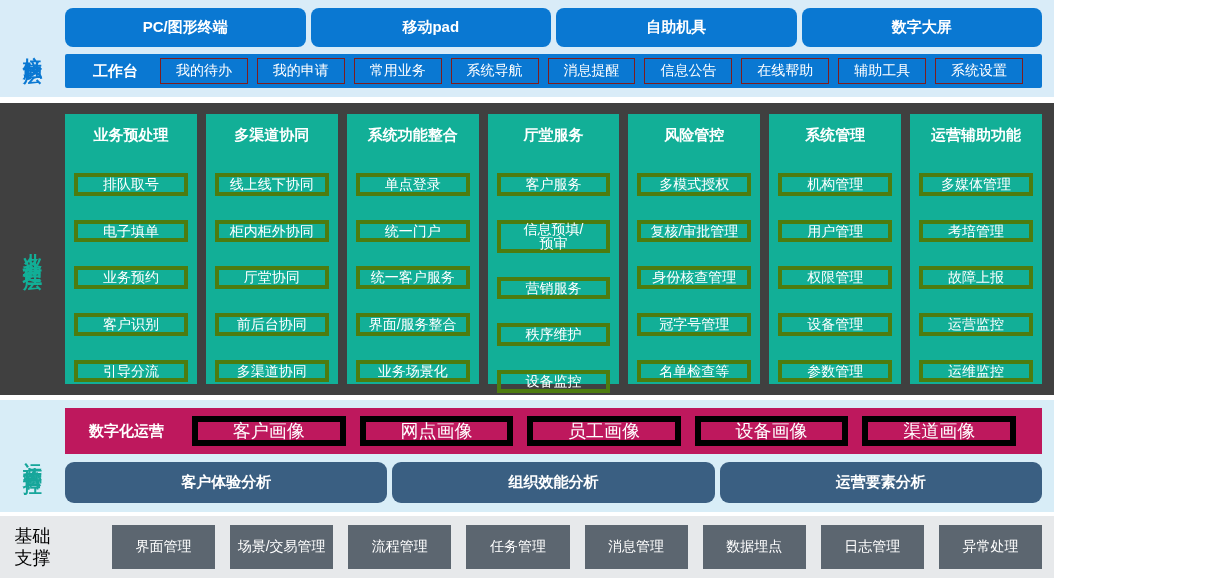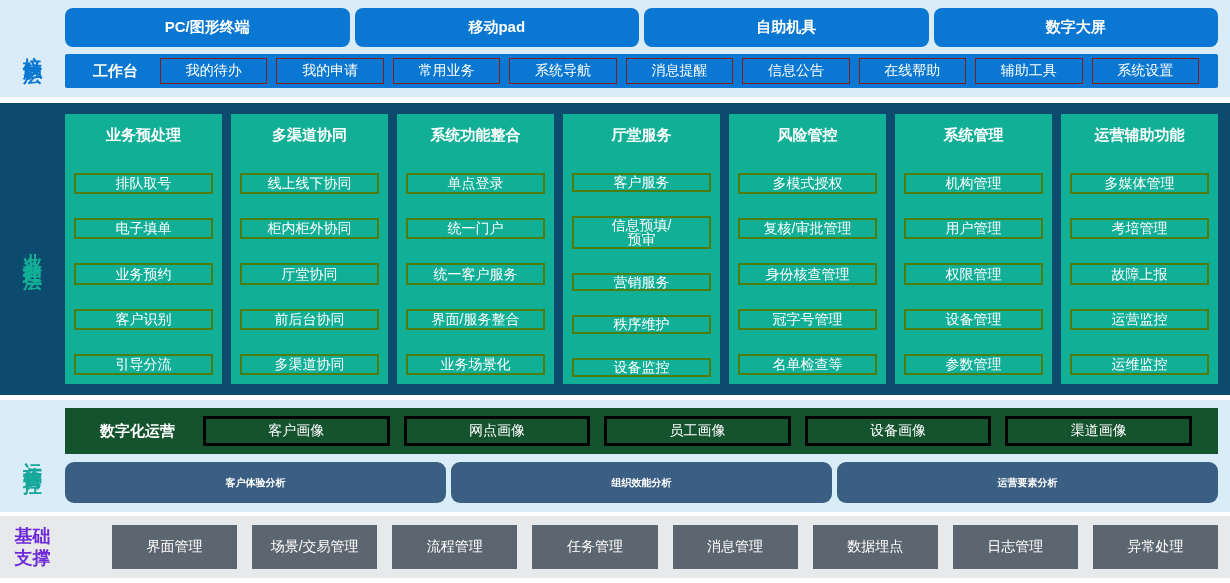--- a/index.html
+++ b/index.html
@@ -1,59 +1,59 @@
 <!DOCTYPE html>
 <html><head>
 <meta charset="utf-8">
 <style>
   * { margin:0; padding:0; box-sizing:border-box; }
   body { font-family:"Liberation Sans","DejaVu Sans",sans-serif; background:#fff; }
-  .canvas { width:1230px; height:583px; background:#fff; overflow:hidden; }
+  .canvas { width:1054px; height:583px; background:#fff; overflow:hidden; }
 
   .band { display:flex; }
   .band-contact    { height:97px;  background:#d9ecf8; margin-bottom:6px; }
-  .band-business   { height:292px; background:#0c4a6e; margin-bottom:5px; }
+  .band-business   { height:292px; background:#404040; margin-bottom:5px; }
   .band-operations { height:112px; background:#d8edf7; margin-bottom:4px; }
   .band-foundation { height:62px;  background:#e7e9eb; }
 
   .label-cell { width:65px; flex:0 0 65px; display:flex; align-items:center; justify-content:center; }
   .v-label { writing-mode:vertical-rl; text-orientation:upright; font-weight:bold; font-size:19px; letter-spacing:5px; }
   .label-blue  { color:#0a78d2; }
   .label-green { color:#12af97; }
   .label-teal  { color:#17a69b; }
-  .label-dark  { color:#6d28d9; font-weight:bold; font-size:18px; width:40px; line-height:1.25; word-break:break-all; text-align:center; }
+  .label-dark  { color:#000000; font-weight:normal; font-size:18px; width:40px; line-height:1.25; word-break:break-all; text-align:center; }
 
   .content-cell { flex:1; padding-right:12px; min-width:0; }
 
   
   .terminals { display:flex; gap:5px; margin-top:8px; height:39px; }
   .terminal { flex:1; background:#0a78d2; color:#fff; font-weight:bold; font-size:15px;
               border-radius:8px; display:flex; align-items:center; justify-content:center; cursor:pointer; }
   .workbench { display:flex; align-items:center; margin-top:7px; height:34px; background:#0a78d2; border-radius:2px; padding:0 10px; }
   .workbench-label { color:#ffffff; font-weight:bold; font-size:15px; padding:0 22px 0 18px; white-space:nowrap; }
   .wb-item { flex:1; height:26px; border:1px solid #7f1d1d; color:#fff; font-size:14px; margin-right:9px;
              display:flex; align-items:center; justify-content:center; white-space:nowrap; cursor:pointer; }
   .wb-item:last-child { margin-right:9px; }
 
   
   .columns { display:flex; gap:9px; height:270px; margin-top:11px; }
   .col { flex:1; background:#12af97; padding:7px 9px 9px; display:flex; flex-direction:column; min-width:0; }
   .col-title { color:#fff; font-weight:bold; font-size:15px; text-align:center; height:30px; line-height:28px; white-space:nowrap; }
-  .col-item { border:2px solid #4d7c0f; color:#fff; font-size:14px; height:33px; margin-top:24px;
+  .col-item { border:4px solid #4d7c0f; color:#fff; font-size:14px; height:33px; margin-top:24px;
               display:flex; align-items:center; justify-content:center; text-align:center;
               line-height:1.05; white-space:pre-line; cursor:pointer; }
 
   
-  .ops-bar { display:flex; align-items:center; height:46px; background:#14532d; margin-top:8px; padding:0 14px 0 15px; }
+  .ops-bar { display:flex; align-items:center; height:46px; background:#be185d; margin-top:8px; padding:0 14px 0 4px; }
   .ops-bar-label { color:#fff; font-weight:bold; font-size:15px; padding:0 28px 0 20px; white-space:nowrap; }
-  .ops-item { flex:1; height:30px; border:3px solid #000000; color:#fff; font-size:14px; margin-right:14px;
+  .ops-item { flex:1; height:30px; border:6px solid #000000; color:#fff; font-size:18px; margin-right:14px;
               display:flex; align-items:center; justify-content:center; cursor:pointer; }
   .ops-item:last-child { margin-right:12px; }
   .analysis-row { display:flex; gap:5px; margin-top:8px; height:41px; }
-  .analysis-box { flex:1; background:#3a5f82; border-radius:9px; color:#fff; font-weight:bold; font-size:10px;
+  .analysis-box { flex:1; background:#3a5f82; border-radius:9px; color:#fff; font-weight:bold; font-size:15px;
                   display:flex; align-items:center; justify-content:center; cursor:pointer; }
 
   
   .foundation-row { display:flex; gap:15px; margin-top:9px; height:44px;padding-left:47px; }
   .foundation-box { flex:1; background:#5c6670; color:#fff; font-size:14px;
                     display:flex; align-items:center; justify-content:center; cursor:pointer; }
 </style>
 </head>
 <body>
 

